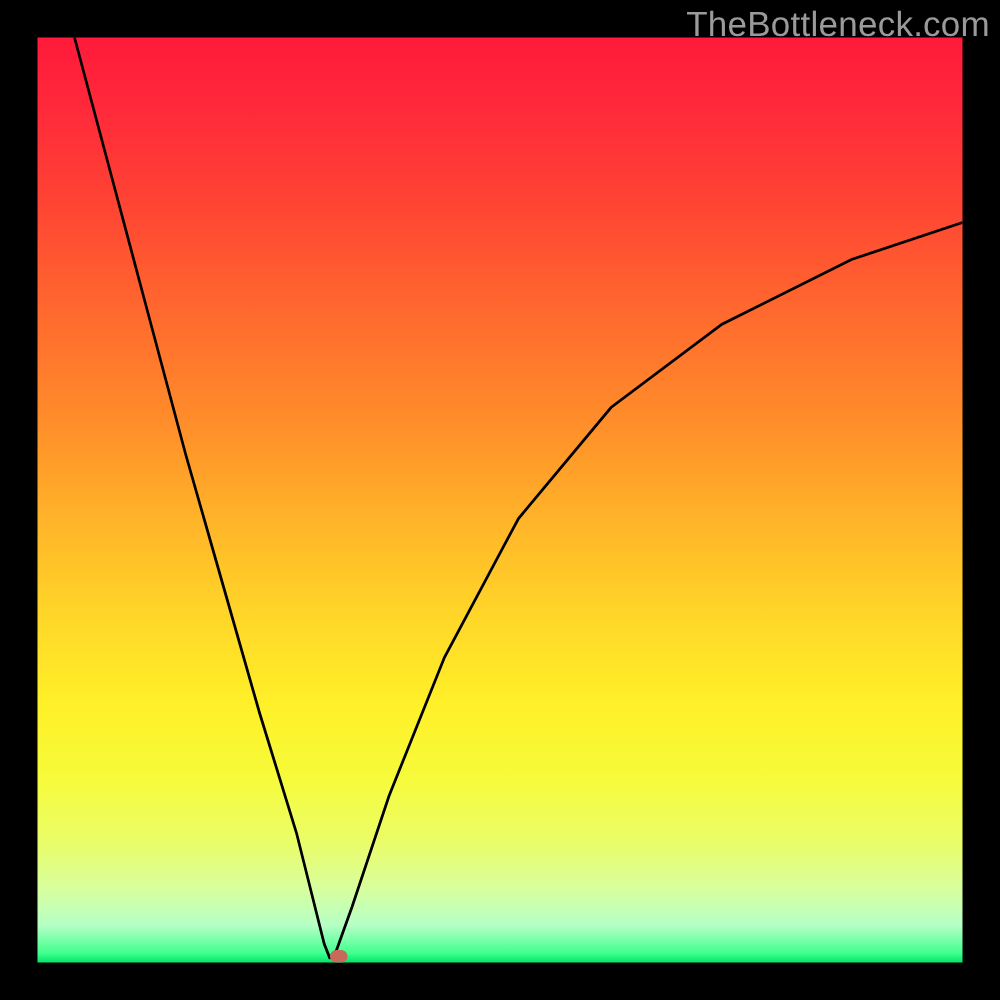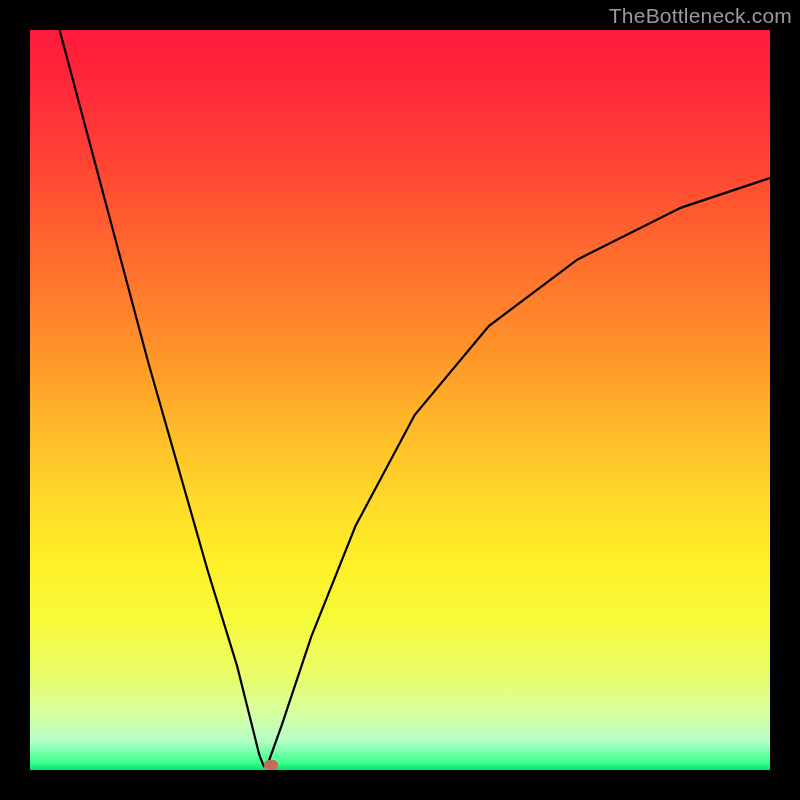--- a/index.html
+++ b/index.html
@@ -56,21 +56,21 @@
     height: 10px;
     background: #c76a5a;
     border-radius: 5px;
     transform: translate(-50%, -50%);
   }
   .watermark {
     position: absolute;
     top: 4px;
     right: 8px;
     color: #9a9a9a;
-    font-size: 21px;
+    font-size: 28px;
     font-weight: 500;
     letter-spacing: 0.2px;
   }
 </style>
 </head>
 <body>
 
 <div class="frame">
 
   <div class="plot-area">

